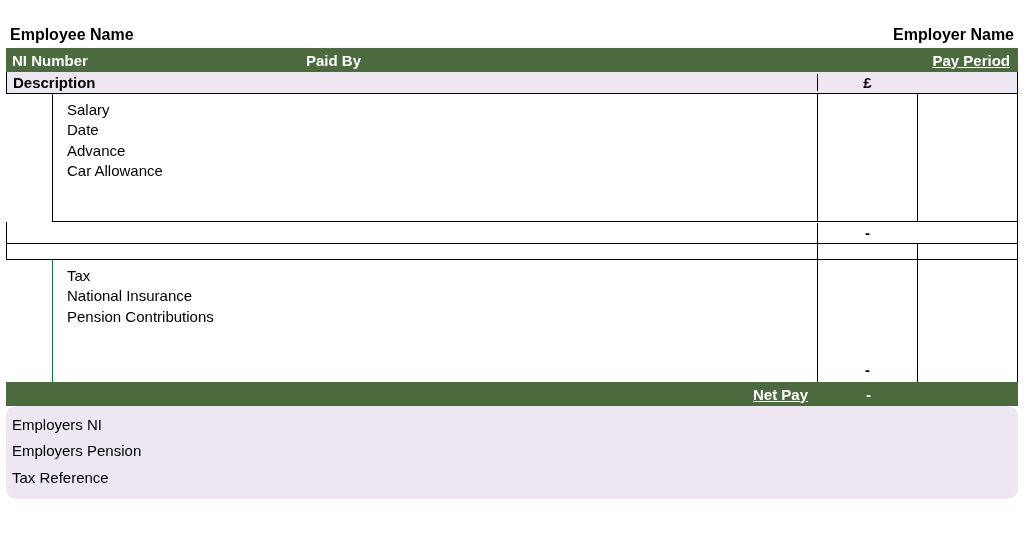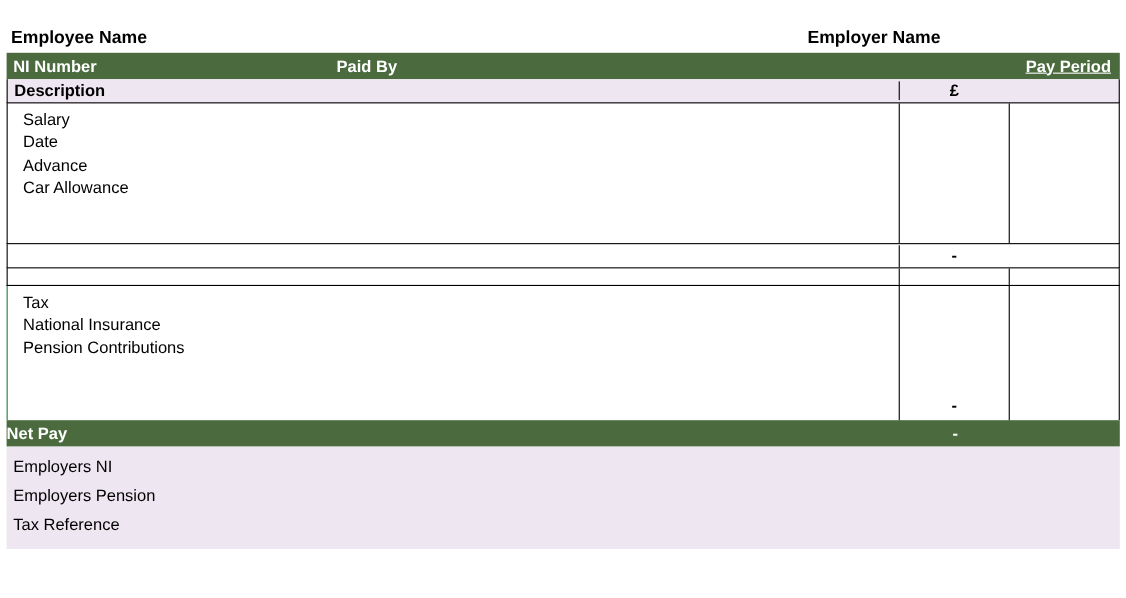--- a/index.html
+++ b/index.html
@@ -23,20 +23,21 @@
       font-weight: bold;
       font-size: 16px;
       padding: 2px 4px 4px 4px;
       margin-top: 24px;
     }
     .top-row .left {
       flex: 1;
     }
     .top-row .right {
       width: 280px;
+      text-align: right;
     }
     .green-bar {
       background: #4b6b3f;
       color: #fff;
       font-weight: bold;
       display: flex;
       align-items: center;
       height: 24px;
       font-size: 15px;
     }
@@ -78,20 +79,21 @@
       border-left: 1px solid #000;
       text-align: center;
       font-weight: bold;
     }
     .last-cell {
       width: 100px;
       border-left: 1px solid #000;
     }
     .earnings-block, .deductions-block {
       display: flex;
+      margin-left: 46px;
     }
     .earnings-block {
       border-left: 1px solid #000;
       border-right: 1px solid #000;
       border-bottom: 1px solid #000;
       height: 128px;
     }
     .deductions-block {
       border-left: 1px solid #15803d;
       border-right: 1px solid #000;
@@ -144,36 +146,38 @@
     .netpay-bar {
       background: #4b6b3f;
       color: #fff;
       font-weight: bold;
       display: flex;
       height: 24px;
       align-items: center;
     }
     .netpay-bar .np-label {
       flex: 1;
-      text-align: left;
+      text-align: right;
       padding-right: 10px;
+      text-decoration: underline;
     }
     .netpay-bar .np-amt {
       width: 100px;
       text-align: center;
       border-left: 1px solid #4b6b3f;
     }
     .netpay-bar .np-last {
       width: 100px;
     }
     .footer-block {
       background: #eee6f1;
       padding: 6px 6px 8px 6px;
       line-height: 1.75;
       font-size: 15px;
+      border-radius: 10px;
     }
   </style>
 </head>
 <body>
 
 <div class="payslip">
 
   <div class="top-row">
     <div class="left">Employee Name</div>
     <div class="right">Employer Name</div>

